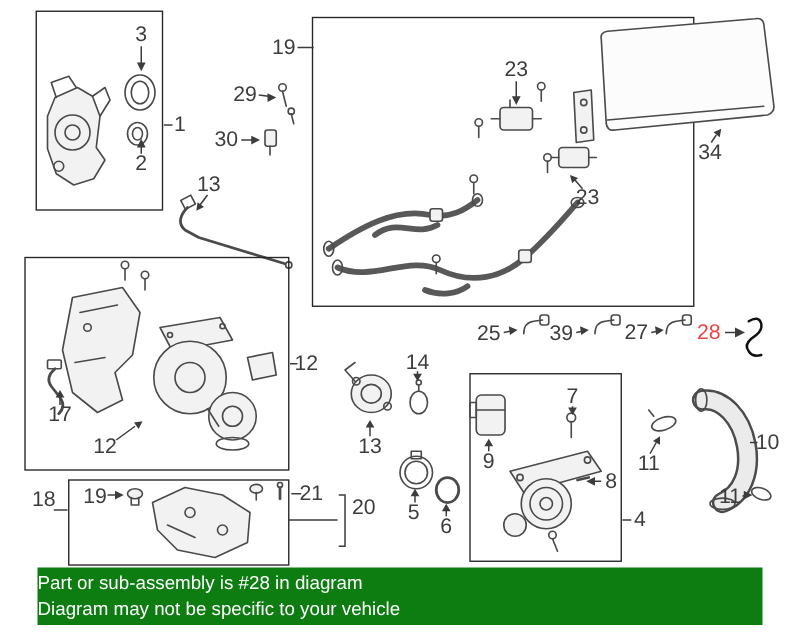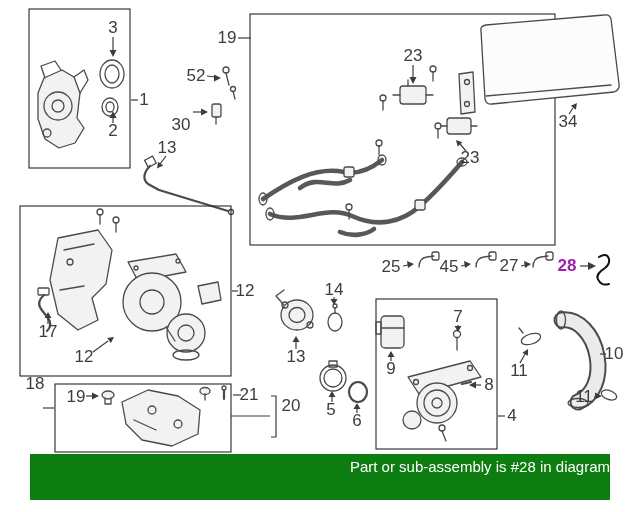--- a/index.html
+++ b/index.html
@@ -11,23 +11,23 @@
   .art .wfill{fill:#fcfcfc;}
   .art .box{stroke:#262626;fill:none;stroke-width:1.1;}
   .art .thick{stroke-width:2.2;}
   .art .hose{stroke:#585858;stroke-width:4.6;fill:none;stroke-linecap:round;}
   .art .tubeo{stroke:#4c4c4c;stroke-width:17;fill:none;stroke-linecap:round;}
   .art .tubei{stroke:#ebebeb;stroke-width:13;fill:none;stroke-linecap:round;}
   .art .lead{stroke:#3c3c3c;stroke-width:1.2;fill:none;}
   .art .head{fill:#3c3c3c;stroke:none;}
   .art .hook{stroke:#111;stroke-width:2;fill:none;stroke-linecap:round;}
   .co{position:absolute;transform:translate(-50%,-50%);font-size:17px;color:#3d3d3d;white-space:nowrap;}
-  .co.hl{color:#a21caf;font-weight:bold;}
+  .co.hl{color:#ef4444;font-weight:normal;}
   .banner{position:absolute;left:30px;top:454px;width:580px;height:46px;background:#0d7c11;
-          color:#fff;text-align:right;font-size:15px;line-height:21px;padding-top:2px;
+          color:#fff;text-align:left;font-size:15px;line-height:21px;padding-top:2px;
           box-sizing:border-box;}
 </style>
 </head>
 <body>
 
 <div class="stage">
 
   <svg class="art" width="640" height="512" viewBox="0 0 640 512">
 
     <g>
@@ -364,47 +364,48 @@
       </g>
     <g>
       <line class="lead" x1="231" y1="416" x2="270" y2="416"></line>
       <path class="lead" d="M271,396 L276,396 L276,437 L271,437"></path>
     </g>
   </svg>
 
   <div class="co" style="left:113px;top:28px">3</div>
   <div class="co" style="left:144px;top:100px">1</div>
   <div class="co" style="left:113px;top:131px">2</div>
-  <div class="co" style="left:196px;top:76px">52</div>
-  <div class="co" style="left:181px;top:125px">30</div>
+  <div class="co" style="left:196px;top:76px">29</div>
+  <div class="co" style="left:181px;top:112px">30</div>
   <div class="co" style="left:167px;top:148px">13</div>
   <div class="co" style="left:227px;top:38px">19</div>
   <div class="co" style="left:413px;top:56px">23</div>
   <div class="co" style="left:470px;top:158px">23</div>
   <div class="co" style="left:568px;top:122px">34</div>
   <div class="co" style="left:391px;top:267px">25</div>
-  <div class="co" style="left:449px;top:267px">45</div>
+  <div class="co" style="left:449px;top:267px">39</div>
   <div class="co" style="left:509px;top:266px">27</div>
   <div class="co hl" style="left:567px;top:266px">28</div>
   <div class="co" style="left:245px;top:291px">12</div>
   <div class="co" style="left:48px;top:332px">17</div>
   <div class="co" style="left:84px;top:357px">12</div>
   <div class="co" style="left:296px;top:357px">13</div>
   <div class="co" style="left:334px;top:290px">14</div>
   <div class="co" style="left:331px;top:410px">5</div>
   <div class="co" style="left:357px;top:421px">6</div>
   <div class="co" style="left:391px;top:369px">9</div>
   <div class="co" style="left:458px;top:317px">7</div>
   <div class="co" style="left:489px;top:385px">8</div>
   <div class="co" style="left:512px;top:416px">4</div>
   <div class="co" style="left:519px;top:371px">11</div>
   <div class="co" style="left:614px;top:354px">10</div>
   <div class="co" style="left:584px;top:397px">11</div>
-  <div class="co" style="left:35px;top:384px">18</div>
+  <div class="co" style="left:35px;top:400px">18</div>
   <div class="co" style="left:76px;top:397px">19</div>
   <div class="co" style="left:249px;top:395px">21</div>
   <div class="co" style="left:291px;top:406px">20</div>
 
   <div class="banner">
     <div>Part or sub-assembly is #28 in diagram</div>
+    <div>Diagram may not be specific to your vehicle</div>
   </div>
 
 </div>
 
 </body></html>

